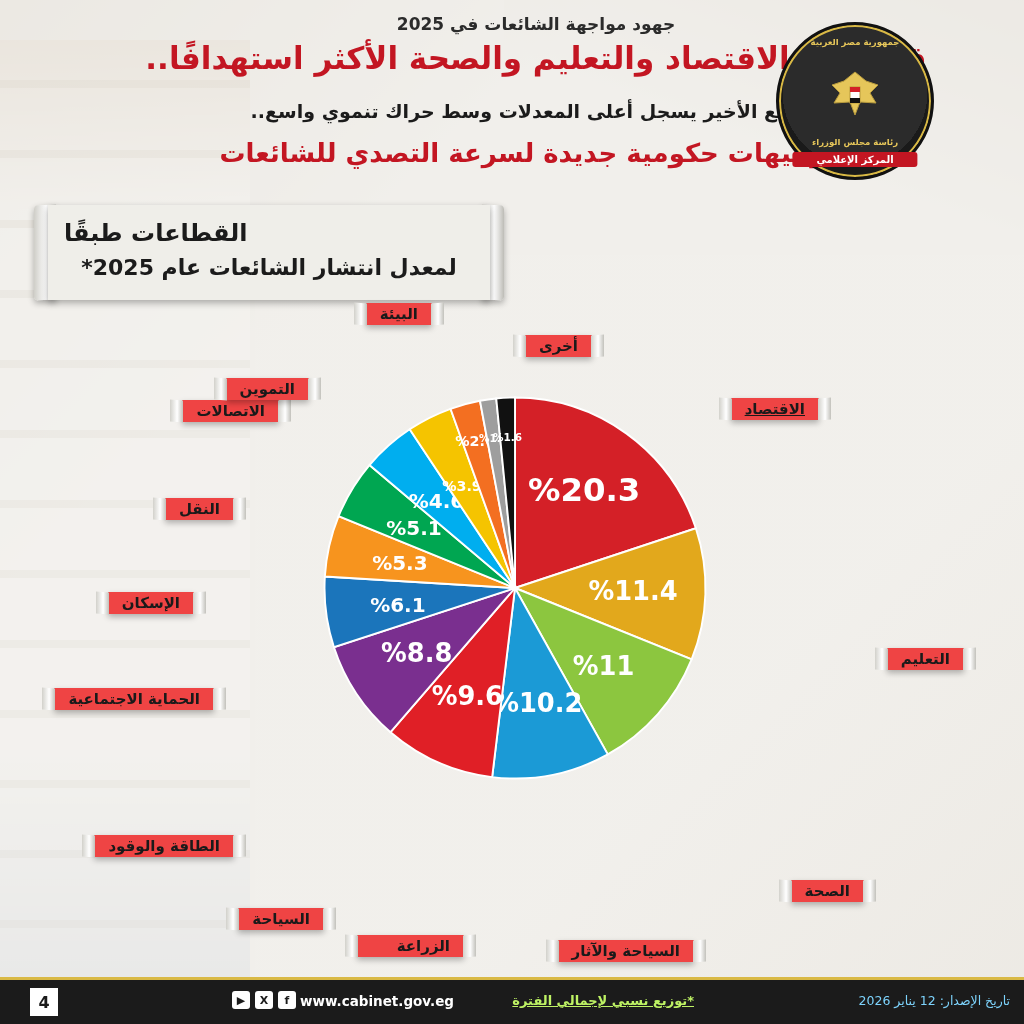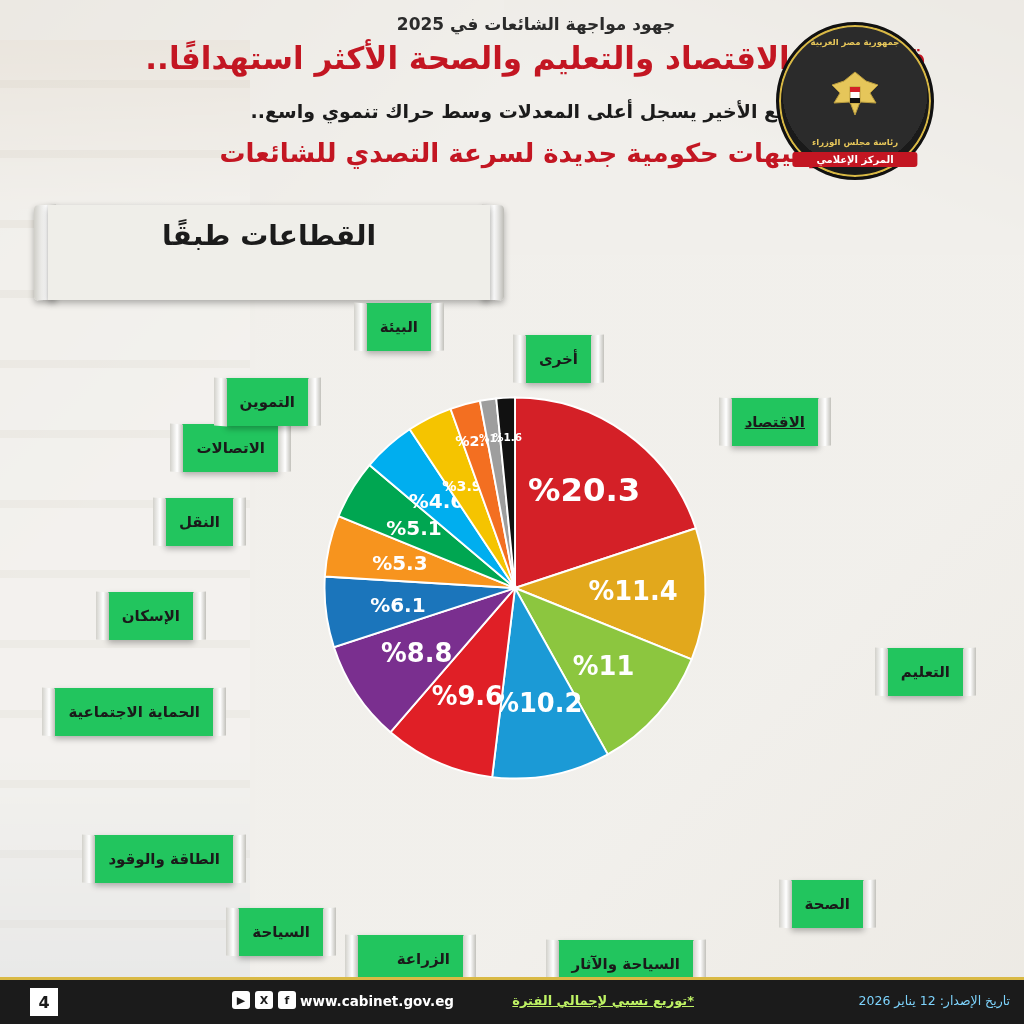--- a/index.html
+++ b/index.html
@@ -53,33 +53,33 @@
 
   
   .banner{position:absolute;top:205px;right:520px;width:470px;height:95px;}
   .banner .paper{position:absolute;inset:0 14px;background:#efeee9;
     box-shadow:0 3px 7px rgba(0,0,0,.30);}
   .banner .curl-l,.banner .curl-r{position:absolute;top:0;width:22px;height:100%;
     background:linear-gradient(90deg,#cfcec8,#fff 55%,#bdbcb6);
     box-shadow:0 3px 6px rgba(0,0,0,.3);}
   .banner .curl-l{left:0;border-radius:4px 0 0 4px;transform:skewY(-3deg);}
   .banner .curl-r{right:0;border-radius:0 4px 4px 0;transform:skewY(3deg);}
-  .banner .t1{position:absolute;top:14px;left:30px;right:30px;text-align:center;
-    font-size:28px;font-weight:bold;color:#1b1b1b;}
+  .banner .t1{position:absolute;top:14px;left:30px;right:30px;text-align:left;
+    font-size:24px;font-weight:bold;color:#1b1b1b;}
   .banner .t2{position:absolute;top:50px;left:30px;right:30px;text-align:center;
     font-size:22px;font-weight:bold;color:#1b1b1b;}
 
   
   .chart-wrap{position:absolute;left:315px;top:388px;width:400px;height:400px;}
   .chart-wrap svg{display:block;overflow:visible;}
   .slice-label{font-weight:bold;fill:#fff;paint-order:stroke;}
 
   
-  .tag{position:absolute;height:48px;display:flex;align-items:center;justify-content:center;
-    background:#22c55e;box-shadow:0 3px 6px rgba(0,0,0,.28);
+  .tag{position:absolute;height:22px;display:flex;align-items:center;justify-content:center;
+    background:#ef4444;box-shadow:0 3px 6px rgba(0,0,0,.28);
     font-size:15px;font-weight:bold;color:#1a1a1a;padding:0 14px;white-space:nowrap;}
   .tag:before,.tag:after{content:"";position:absolute;top:0;width:13px;height:100%;
     background:linear-gradient(90deg,#d2d1cb,#ffffff 55%,#c2c1bb);}
   .tag:before{left:-12px;transform:skewY(5deg);}
   .tag:after{right:-12px;transform:skewY(-5deg);}
 
   
   .footer{position:absolute;left:0;bottom:0;width:1024px;height:44px;background:#1b1b1b;color:#fff;}
   .footer .date{position:absolute;right:14px;top:13px;font-size:12.5px;color:#7dd3fc;}
   .footer .note{position:absolute;right:330px;top:13px;font-size:13px;color:#bef264;font-weight:bold;text-decoration:underline;}
@@ -113,20 +113,21 @@
     <div class="ring-bot">رئاسة مجلس الوزراء</div>
     <div class="ribbon">المركز الإعلامي</div>
   </div>
 </div>
 
 <div class="banner">
   <div class="curl-l"></div>
   <div class="curl-r"></div>
   <div class="paper"></div>
   <div class="t1">القطاعات طبقًا</div>
+  <div class="t2">لمعدل انتشار الشائعات عام 2025*</div>
 </div>
 
 <div class="chart-wrap">
   <svg id="pie-svg" width="400" height="400" viewBox="-210 -210 420 420">
       <path d="M0 0 L0.00 -200.00 A200 200 0 0 1 189.90 -62.74 Z" fill="#d42027" stroke="#ffffff" stroke-width="2"></path>
       <text x="72.6" y="-91.5" text-anchor="middle" class="slice-label" font-size="34" fill="#fff">%20.3</text>
       <path d="M0 0 L189.90 -62.74 A200 200 0 0 1 185.45 74.90 Z" fill="#e2a81c" stroke="#ffffff" stroke-width="2"></path>
       <text x="123.9" y="13.0" text-anchor="middle" class="slice-label" font-size="27" fill="#fff">%11.4</text>
       <path d="M0 0 L185.45 74.90 A200 200 0 0 1 97.41 174.68 Z" fill="#8cc63f" stroke="#ffffff" stroke-width="2"></path>
       <text x="93.0" y="91.0" text-anchor="middle" class="slice-label" font-size="27" fill="#fff">%11</text>
@@ -158,21 +159,21 @@
 <div class="tag" style="top:398px;right:205px;text-decoration:underline;">الاقتصاد</div>
 <div class="tag" style="top:648px;right:60px;">التعليم</div>
 <div class="tag" style="top:880px;right:160px;">الصحة</div>
 <div class="tag" style="top:940px;right:330px;">السياحة والآثار</div>
 <div class="tag" style="top:935px;right:560px;padding-left:40px;">الزراعة</div>
 <div class="tag" style="top:908px;right:700px;">السياحة</div>
 <div class="tag" style="top:835px;right:790px;">الطاقة والوقود</div>
 <div class="tag" style="top:688px;right:810px;margin-left:32px;">الحماية الاجتماعية</div>
 <div class="tag" style="top:592px;right:830px;">الإسكان</div>
 <div class="tag" style="top:498px;right:790px;">النقل</div>
-<div class="tag" style="top:424px;right:745px;margin-left:36px;">الاتصالات</div>
+<div class="tag" style="top:400px;right:745px;margin-left:36px;">الاتصالات</div>
 <div class="tag" style="top:378px;right:715px;">التموين</div>
 <div class="tag" style="top:303px;right:592px;">البيئة</div>
 <div class="tag" style="top:335px;right:432px;">أخرى</div>
 
 <div class="footer">
   <div class="gold"></div>
   <div class="date">تاريخ الإصدار: 12 يناير 2026</div>
   <div class="note">*توزيع نسبي لإجمالي الفترة</div>
   <div class="site">www.cabinet.gov.eg</div>
   <div class="socials">

